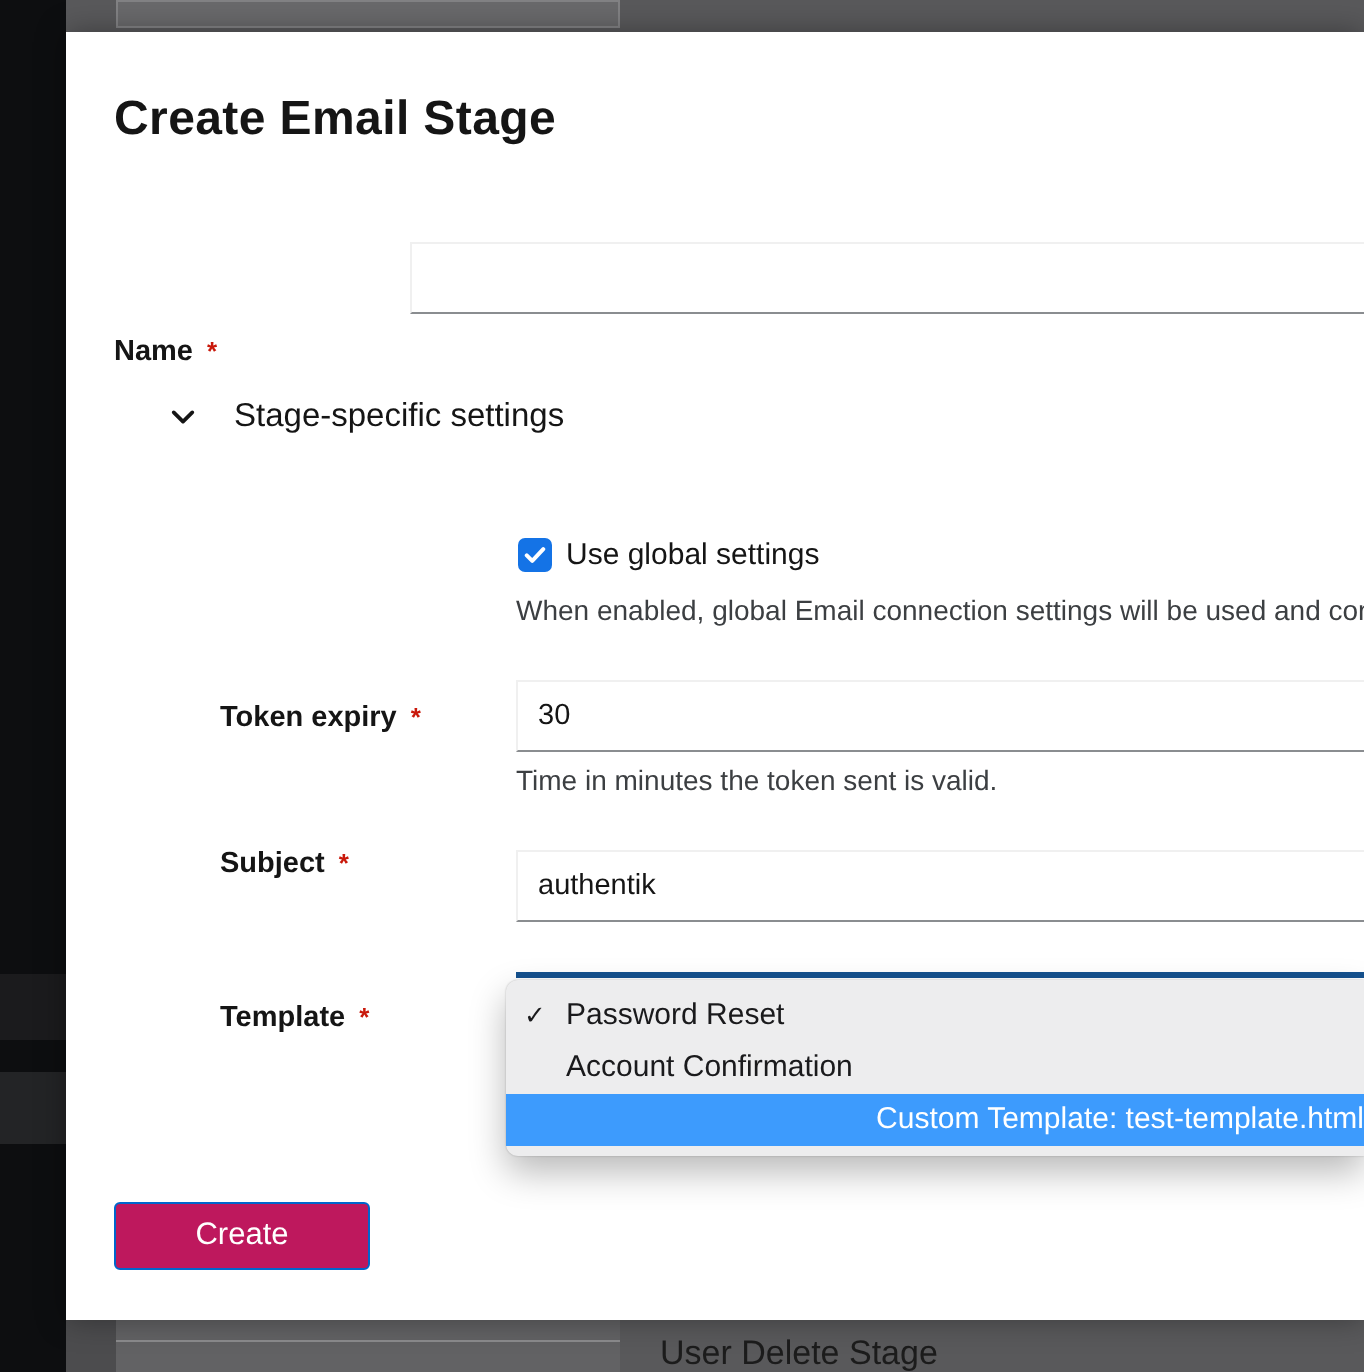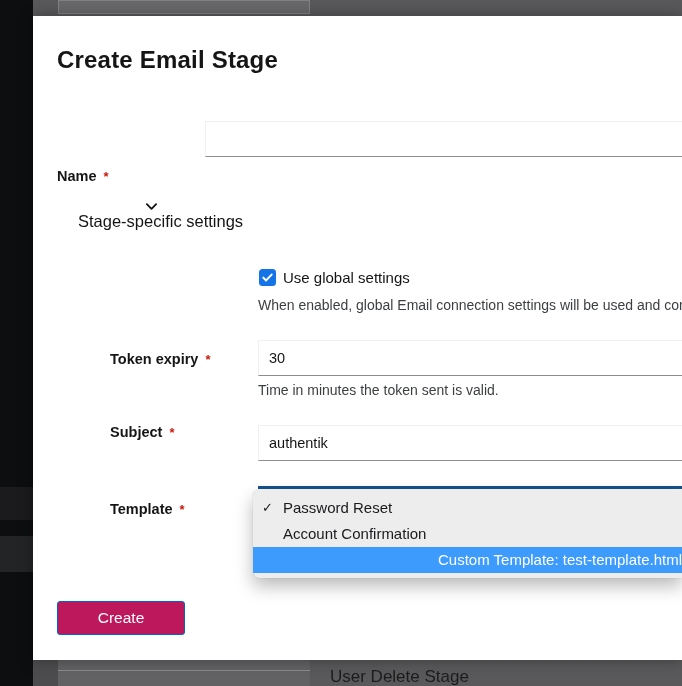--- a/index.html
+++ b/index.html
@@ -34,21 +34,21 @@
   .req { color:#c9190b; font-weight:700; margin-left:7px; font-size:13px; }
 
   .pf-input { position:absolute; height:36px; background:#fff;
     border:1px solid #f0f0f0; border-bottom:1px solid #8a8d90;
     font-family:"Liberation Sans","DejaVu Sans",sans-serif;
     font-size:14.5px; color:#151515; padding:0 10px; outline:none; }
 
   .help-text { position:absolute; font-size:14px; color:#3c3f42; white-space:nowrap; }
 
   
-  .section-toggle { position:absolute; left:26px; top:183px; display:flex; align-items:center; cursor:pointer;flex-direction:column; }
+  .section-toggle { position:absolute; left:52px; top:183px; display:flex; align-items:center; cursor:pointer; }
   .section-toggle .chev { width:13px; height:13px; display:inline-block; }
   .section-toggle .sec-label { margin-left:19px; font-size:16.5px; color:#151515; font-weight:400; }
 
   
   .checkbox { position:absolute; left:226px; top:253px; width:17px; height:17px;
     background:#1473e6; border-radius:3.5px; display:flex; align-items:center; justify-content:center; cursor:pointer; }
   .checkbox svg { width:11px; height:11px; }
   .checkbox-label { position:absolute; left:250px; top:253px; font-size:15px; color:#151515; }
 
   

